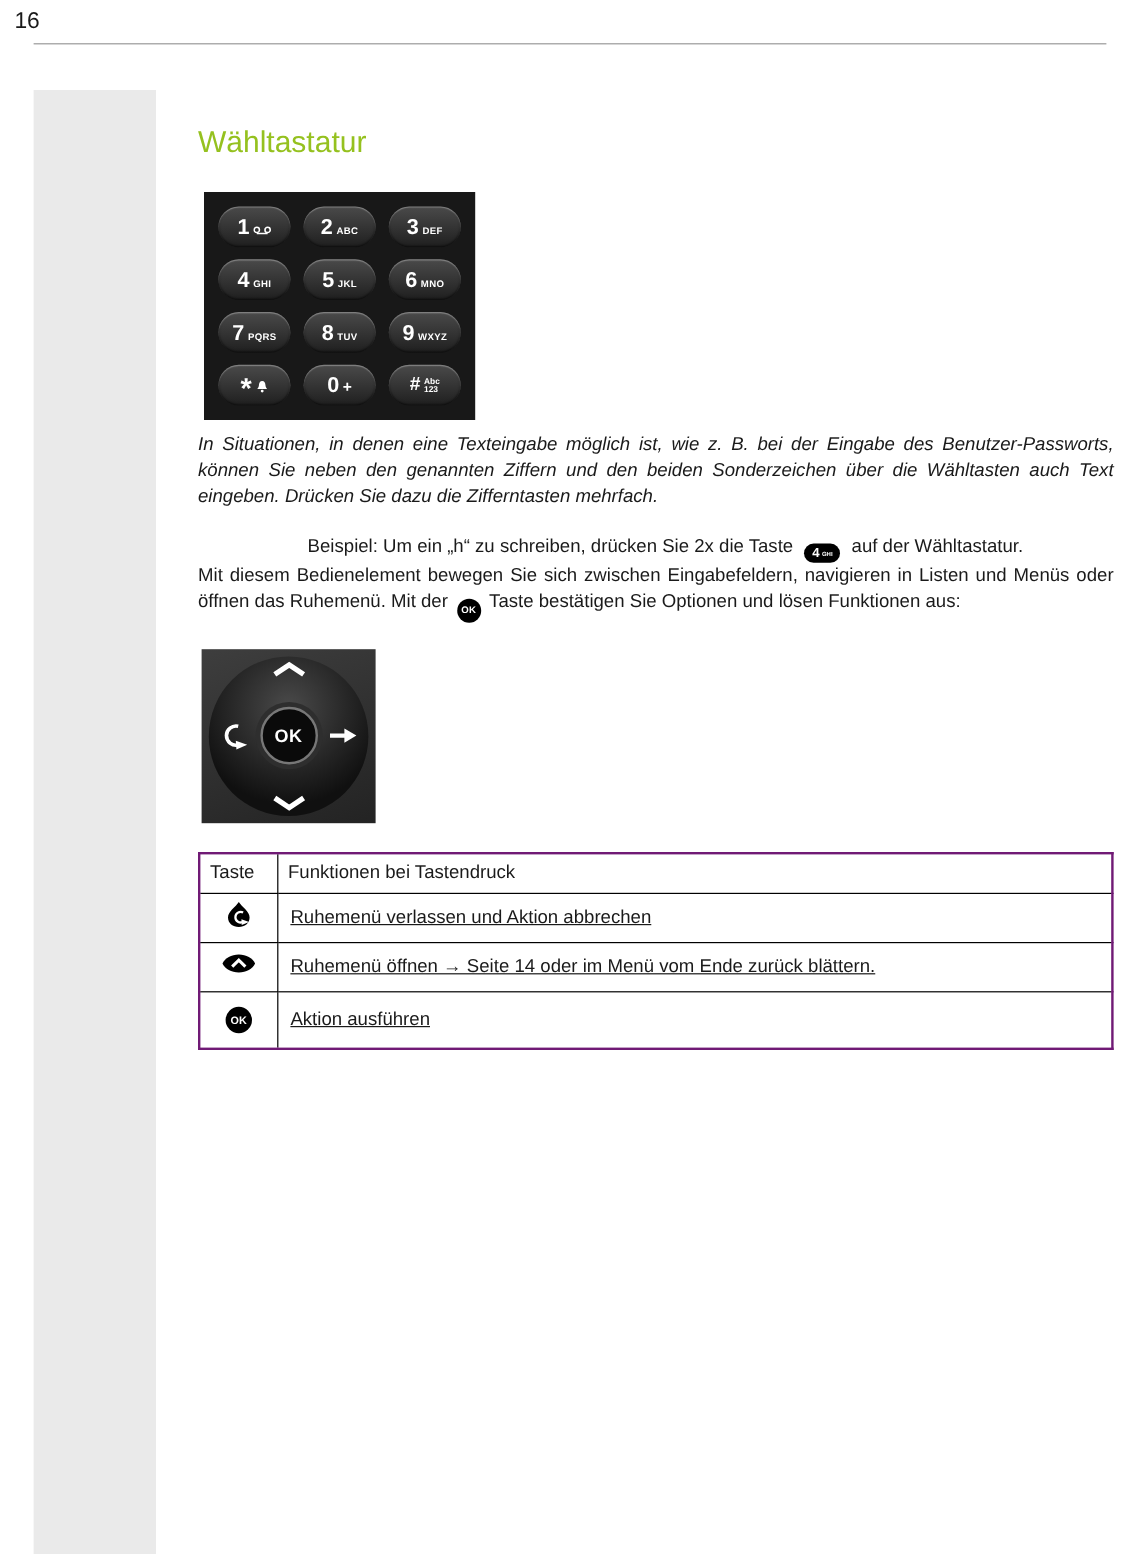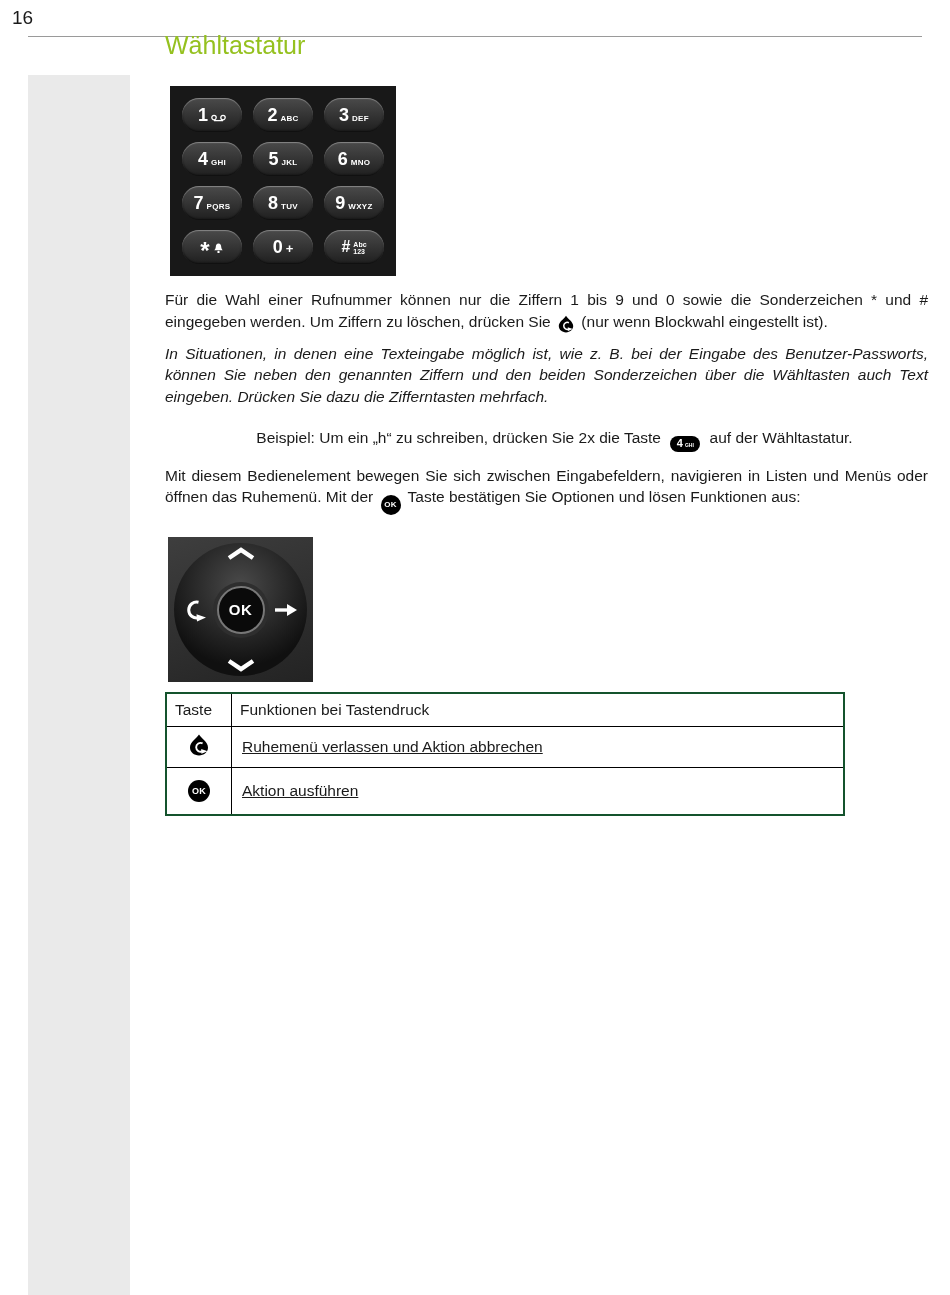--- a/index.html
+++ b/index.html
@@ -6,28 +6,28 @@
   body {
     width:950px; height:1295px; position:relative; background:#ffffff;
     font-family:"Liberation Sans", sans-serif; color:#1a1a1a; overflow:hidden;
   }
   .page-number { position:absolute; top:7px; left:12px; font-size:19px; color:#1a1a1a; }
   .top-rule { position:absolute; top:36px; left:28px; width:894px; height:1px; background:#9a9a9a; }
   .sidebar { position:absolute; top:75px; left:28px; width:102px; height:1220px; background:#eaeaea; }
   .content { position:absolute; top:0; left:165px; width:763px; }
 
   .heading { font-size:25px; font-weight:400; color:#95C11F; margin:0; line-height:30px; }
-  .h-dial { margin-top:30px; }
+  .h-dial { margin-top:104px; }
   .h-nav  { margin-top:26px; }
 
   .body-text { font-size:15.5px; line-height:21.5px; color:#1a1a1a; text-align:justify; margin:0; }
   .para1 { margin-top:13px; }
   .para2 { margin-top:10px;font-style:italic; }
   .example { margin-top:20px; text-align:center;margin-left:16px; }
-  .nav-intro { margin-top:13px; }
+  .nav-intro { margin-top:0; }
 
   
   .keypad {
     margin-top:26px; margin-left:5px; width:-moz-max-content; width:max-content;
     background:#181818; padding:12px;
     display:grid; grid-template-columns:repeat(3,60px); gap:10px 11px;
   }
   .key {
     height:34px; border-radius:17px;
     background:linear-gradient(180deg,#4a4a4a,#1f1f1f);
@@ -63,21 +63,21 @@
   .nv-down { bottom:10px; left:50%; transform:translateX(-50%); }
   .nv-back { left:13px; top:50%; transform:translateY(-50%); }
   .nv-right{ right:15px; top:50%; transform:translateY(-50%); }
   .navpad-ok { position:absolute; left:50%; top:50%; transform:translate(-50%,-50%);
                width:44px; height:44px; border-radius:50%; background:#0a0a0a;
                border:2px solid #777; box-shadow:0 0 0 4px #2e2e2e;
                color:#fff; font-weight:bold; font-size:15px;
                display:flex; align-items:center; justify-content:center; letter-spacing:.5px; }
 
   
-  .keys-table { border-collapse:collapse; margin-top:10px; width:680px; border:2px solid #14532d; }
+  .keys-table { border-collapse:collapse; margin-top:24px; width:763px; border:2px solid #701a75; }
   .keys-table th, .keys-table td { border:1px solid #000; font-size:15.5px; color:#1a1a1a; }
   .keys-table th { font-weight:400; text-align:left; padding:4px 8px; height:24px; }
   .keys-table td { padding:4px 8px; height:32px; vertical-align:middle; }
   .keys-table td.fn { padding-left:10px;text-decoration:underline; }
   .col-key { width:48px; }
   td.col-key { text-align:center; padding:4px 2px; }
   tr.row-ok td { height:38px; }
 </style>
 </head>
 <body>
@@ -155,27 +155,20 @@
     </div>
     <div class="key key-hash">
       <span class="key-main">#</span>
       <span class="key-stack">
         <span>Abc</span>
         <span>123</span>
       </span>
     </div>
   </div>
 
-  <p class="body-text para1">
-    <span>Für die Wahl einer Rufnummer können nur die Ziffern 1 bis 9 und 0 sowie die Sonderzeichen * und # eingegeben werden. Um Ziffern zu löschen, drücken Sie</span>
-    <svg class="inline-backkey" width="16" height="18" viewBox="0 0 20 22">
-        <use href="#backkey"></use>
-      </svg>
-    <span>(nur wenn Blockwahl eingestellt ist).</span>
-  </p>
 
   <p class="body-text para2">In Situationen, in denen eine Texteingabe möglich ist, wie z. B. bei der Eingabe des Benutzer-Passworts, können Sie neben den genannten Ziffern und den beiden Sonderzeichen über die Wähltasten auch Text eingeben. Drücken Sie dazu die Zifferntasten mehrfach.</p>
 
   <p class="body-text example">
     <span>Beispiel: Um ein „h“ zu schreiben, drücken Sie 2x die Taste</span>
     <span class="inline-key4">
       <span class="ik4-main">4</span>
       <span class="ik4-sub">GHI</span>
     </span>
     <span>auf der Wähltastatur.</span>
@@ -216,20 +209,29 @@
     </thead>
     <tbody>
       <tr>
         <td class="col-key">
           <svg width="20" height="22" viewBox="0 0 20 22">
               <use href="#backkey"></use>
             </svg>
         </td>
         <td class="fn">Ruhemenü verlassen und Aktion abbrechen</td>
       </tr>
+      <tr>
+        <td class="col-key">
+          <svg width="28" height="16" viewBox="0 0 28 16">
+            <use href="#lenskey"></use>
+            <polyline points="8.5,10.5 14,5.2 19.5,10.5" fill="none" stroke="#fff" stroke-width="2.6"></polyline>
+          </svg>
+        </td>
+        <td class="fn">Ruhemenü öffnen → Seite 14 oder im Menü vom Ende zurück blättern.</td>
+      </tr>
       <tr class="row-ok">
         <td class="col-key">
           <span class="ok-circle tbl-ok">OK</span>
         </td>
         <td class="fn">Aktion ausführen</td>
       </tr>
     </tbody>
   </table>
 
 </div>

